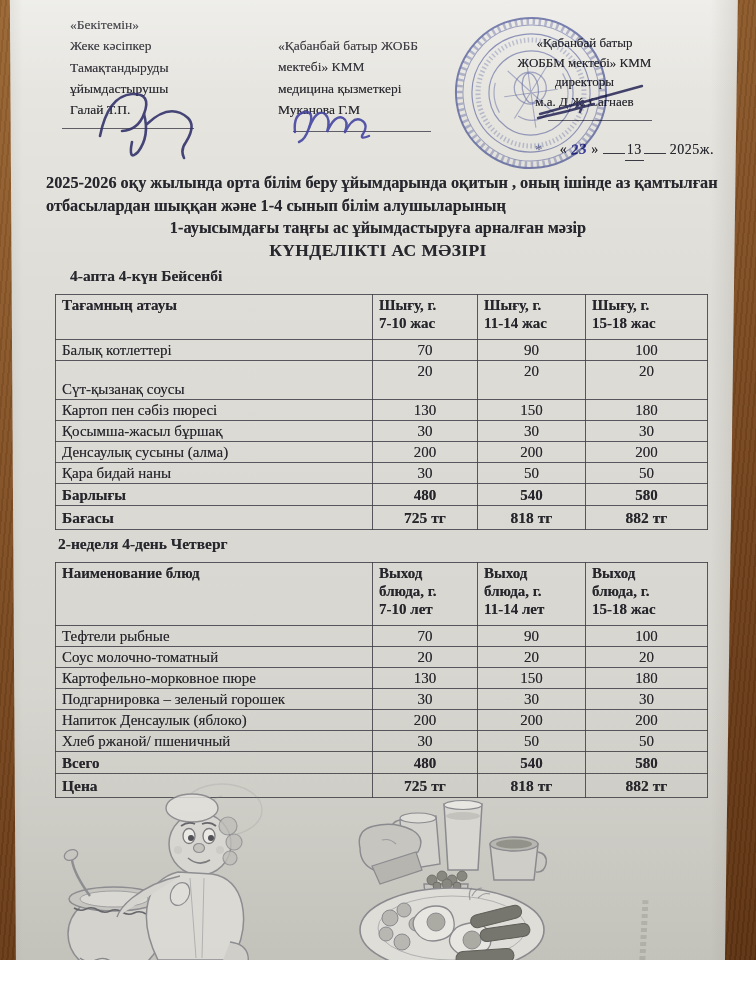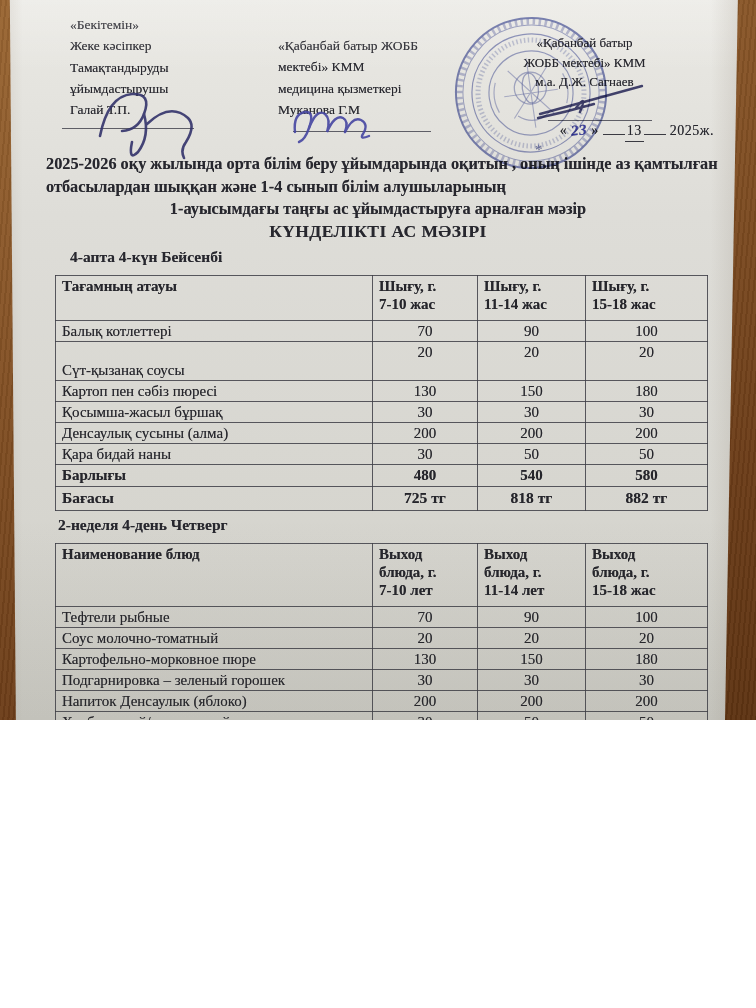--- a/index.html
+++ b/index.html
@@ -1,17 +1,17 @@
 <!DOCTYPE html>
 <html><head>
 <meta charset="utf-8">
 <style>
   html,body{margin:0;padding:0;}
   body{width:756px;height:1008px;overflow:hidden;font-family:"Liberation Serif","DejaVu Serif",serif;}
-  .scene{position:relative;width:756px;height:720px;
+  .scene{position:relative;width:756px;height:960px;
     background:linear-gradient(160deg,#9a6633 0%,#825024 40%,#6b3c18 75%,#5d3312 100%);}
   
   .scene::before{content:"";position:absolute;inset:0;pointer-events:none;
     background:repeating-linear-gradient(95deg,rgba(0,0,0,.06) 0 2px,rgba(255,255,255,.03) 2px 5px);}
   .paper{position:absolute;inset:0;
     clip-path:polygon(1.3% 0%,97.6% 0%,95.9% 100%,2.1% 100%);
     background:linear-gradient(180deg,#eae9e4 0%,#deddd8 30%,#d8d7d1 62%,#d1d0c9 100%);
     color:#27272e;}
   .paper::after{content:"";position:absolute;inset:0;pointer-events:none;
     background:
@@ -88,21 +88,22 @@
           <div>Галай Т.П.</div>
         </div>
         <div class="hcol hcol-mid">
           <div>«Қабанбай батыр ЖОББ</div>
           <div>мектебі» КММ</div>
           <div>медицина қызметкері</div>
           <div>Муканова Г.М</div>
         </div>
         <div class="hcol hcol-right">
           <div>«Қабанбай батыр</div>
-          <div>ЖОББ мектебі» КММ</div>
+          <div>ЖОББМ мектебі» КММ</div>
+          <div>директоры</div>
           <div>м.а.  Д.Ж. Сагнаев</div>
           <div class="date-line">
             <span>«</span>
             <span class="ink-day">23</span>
             <span>»</span>
             <span class="useg"></span><span class="u-month">13</span><span class="useg"></span>
             <span>2025ж.</span>
           </div>
         </div>
       </div>

